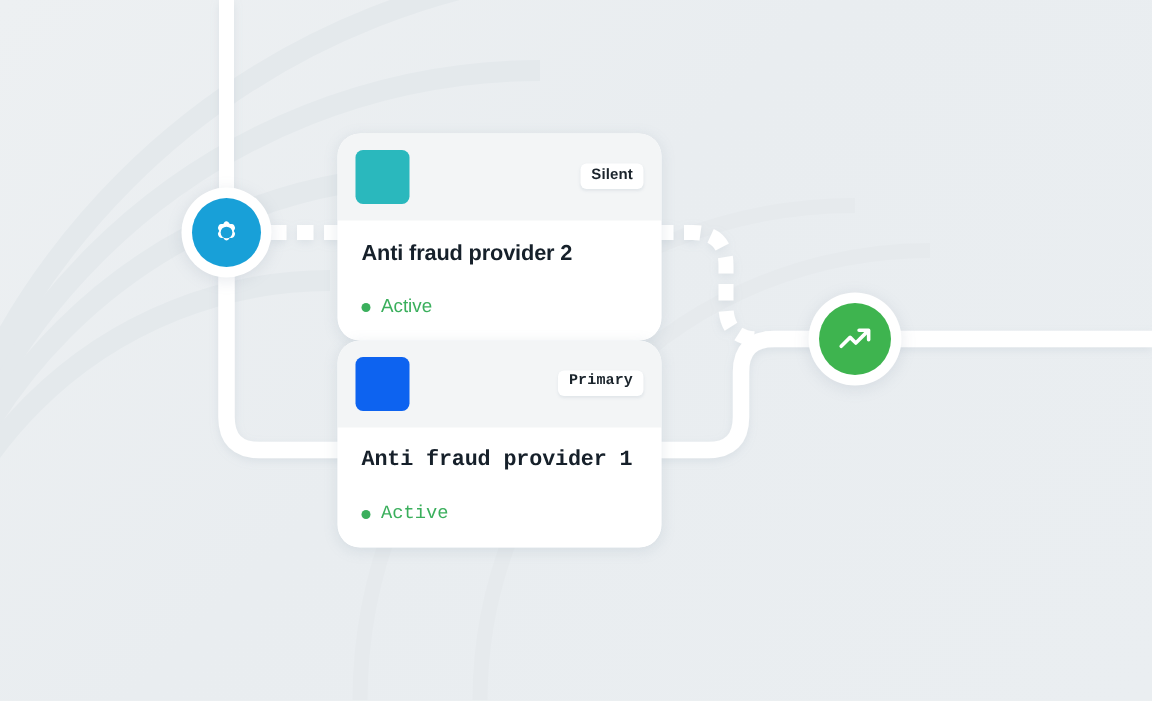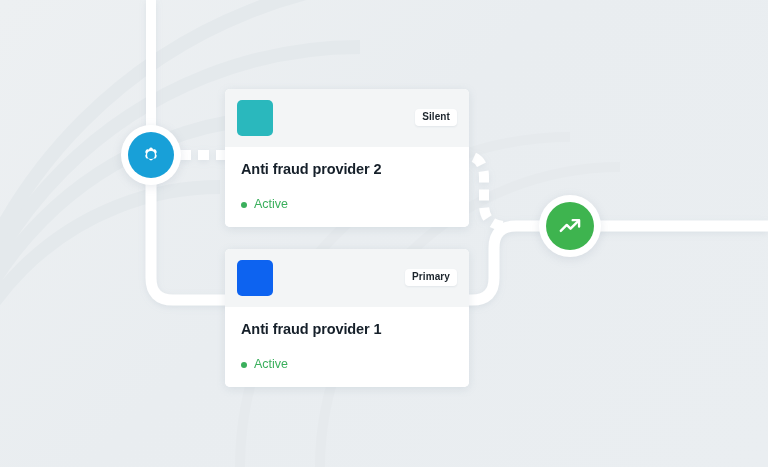--- a/index.html
+++ b/index.html
@@ -75,28 +75,28 @@
   }
   #node-analytics .node-inner {
     width: 48px;
     height: 48px;
     background: #3eb44f;
   }
 
   
   .card {
     position: absolute;
-    width: 244px;
-    border-radius: 5px;
+    width: 216px;
+    border-radius: 15px;
     background: #ffffff;
     box-shadow: 0 2px 9px rgba(120,140,160,0.17);
     overflow: hidden;
   }
   #card-provider-2 { left: 225px; top: 89px; }
-  #card-provider-1 { left: 225px; top: 249px; }
+  #card-provider-1 { left: 225px; top: 227px; font-family: Liberation Mono, monospace; }
 
   .card-head {
     position: relative;
     height: 58px;
     background: #f3f5f6;
     display: flex;
     align-items: center;
     padding: 0 12px;
     box-sizing: border-box;
   }

